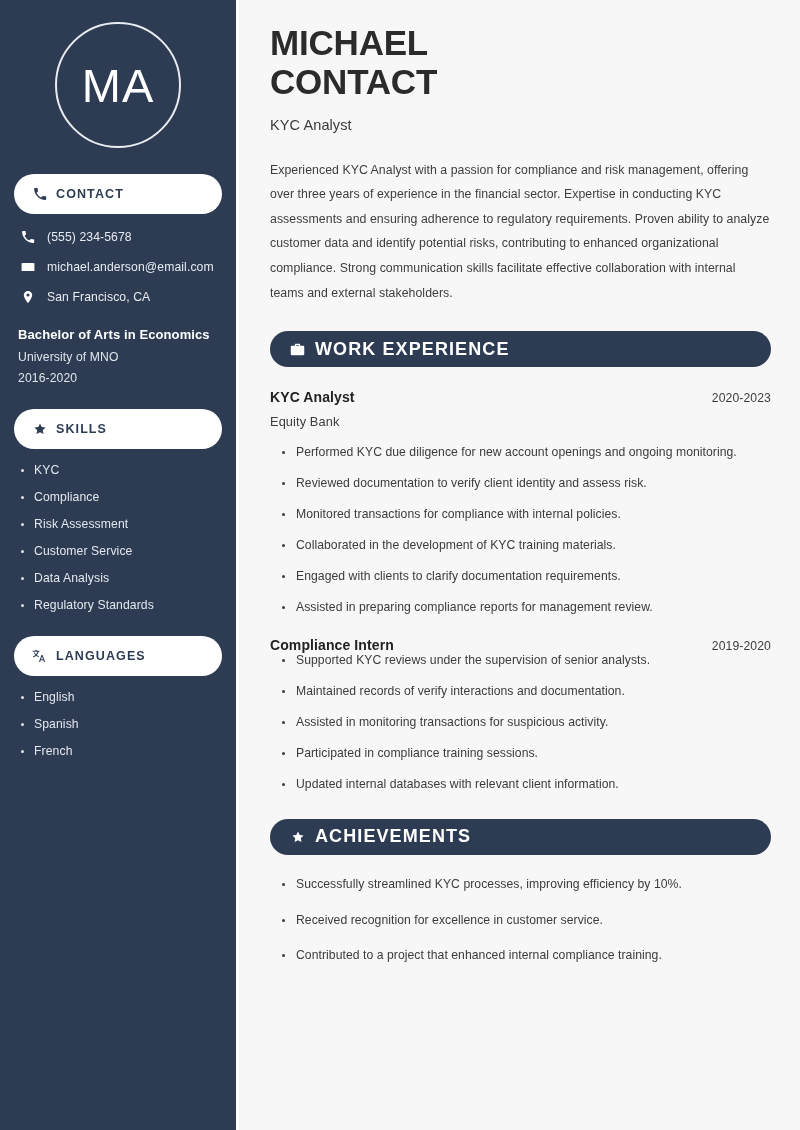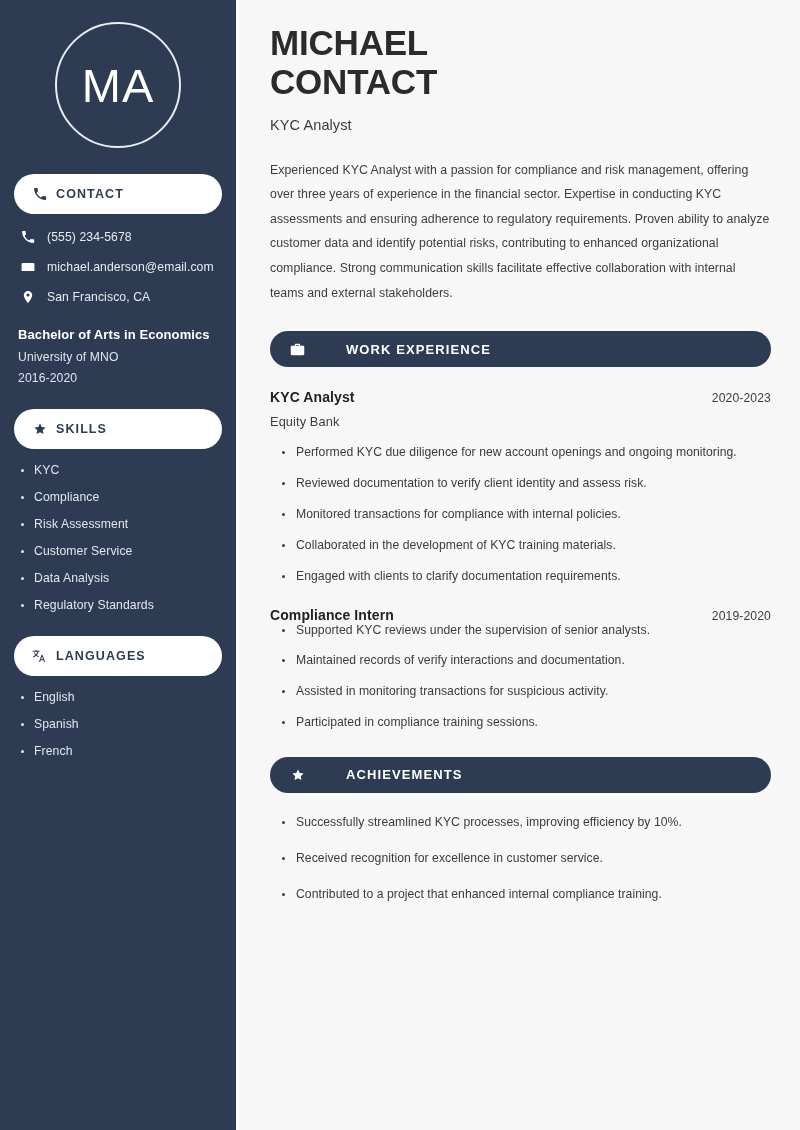--- a/index.html
+++ b/index.html
@@ -192,24 +192,23 @@
     border-radius: 999px;
     height: 36px;
     display: flex;
     align-items: center;
     gap: 10px;
     padding: 0 20px;
     margin-top: 26px;
     margin-bottom: 22px;
   }
   .bar-label {
-    font-size: 13px;
+    font-size: 18px;
     font-weight: 700;
     letter-spacing: 1.1px;
-    margin-left: 31px;
   }
   .bar-icon {
     width: 15px;
     height: 15px;
     flex: 0 0 auto;
     display: flex;
     align-items: center;
     justify-content: center;
   }
   .bar-icon svg { display: block; }
@@ -384,33 +383,35 @@
         <span class="job-role">KYC Analyst</span>
         <span class="job-dates">2020-2023</span>
       </div>
       <div class="job-company">Equity Bank</div>
       <ul class="main-list">
         <li>Performed KYC due diligence for new account openings and ongoing monitoring.</li>
         <li>Reviewed documentation to verify client identity and assess risk.</li>
         <li>Monitored transactions for compliance with internal policies.</li>
         <li>Collaborated in the development of KYC training materials.</li>
         <li>Engaged with clients to clarify documentation requirements.</li>
+        <li>Assisted in preparing compliance reports for management review.</li>
       </ul>
     </div>
 
     <div class="job">
       <div class="job-head">
         <span class="job-role">Compliance Intern</span>
         <span class="job-dates">2019-2020</span>
       </div>
       <ul class="main-list">
         <li>Supported KYC reviews under the supervision of senior analysts.</li>
         <li>Maintained records of verify interactions and documentation.</li>
         <li>Assisted in monitoring transactions for suspicious activity.</li>
         <li>Participated in compliance training sessions.</li>
+        <li>Updated internal databases with relevant client information.</li>
       </ul>
     </div>
 
     <div class="bar">
       <span class="bar-icon">
         <svg width="14" height="14" viewBox="0 0 24 24" fill="#ffffff">
           <path d="M12 2.5l2.9 6.1 6.6.9-4.8 4.6 1.2 6.6L12 17.6 6.1 20.7l1.2-6.6L2.5 9.5l6.6-.9L12 2.5z"></path>
         </svg>
       </span>
       <span class="bar-label">ACHIEVEMENTS</span>

